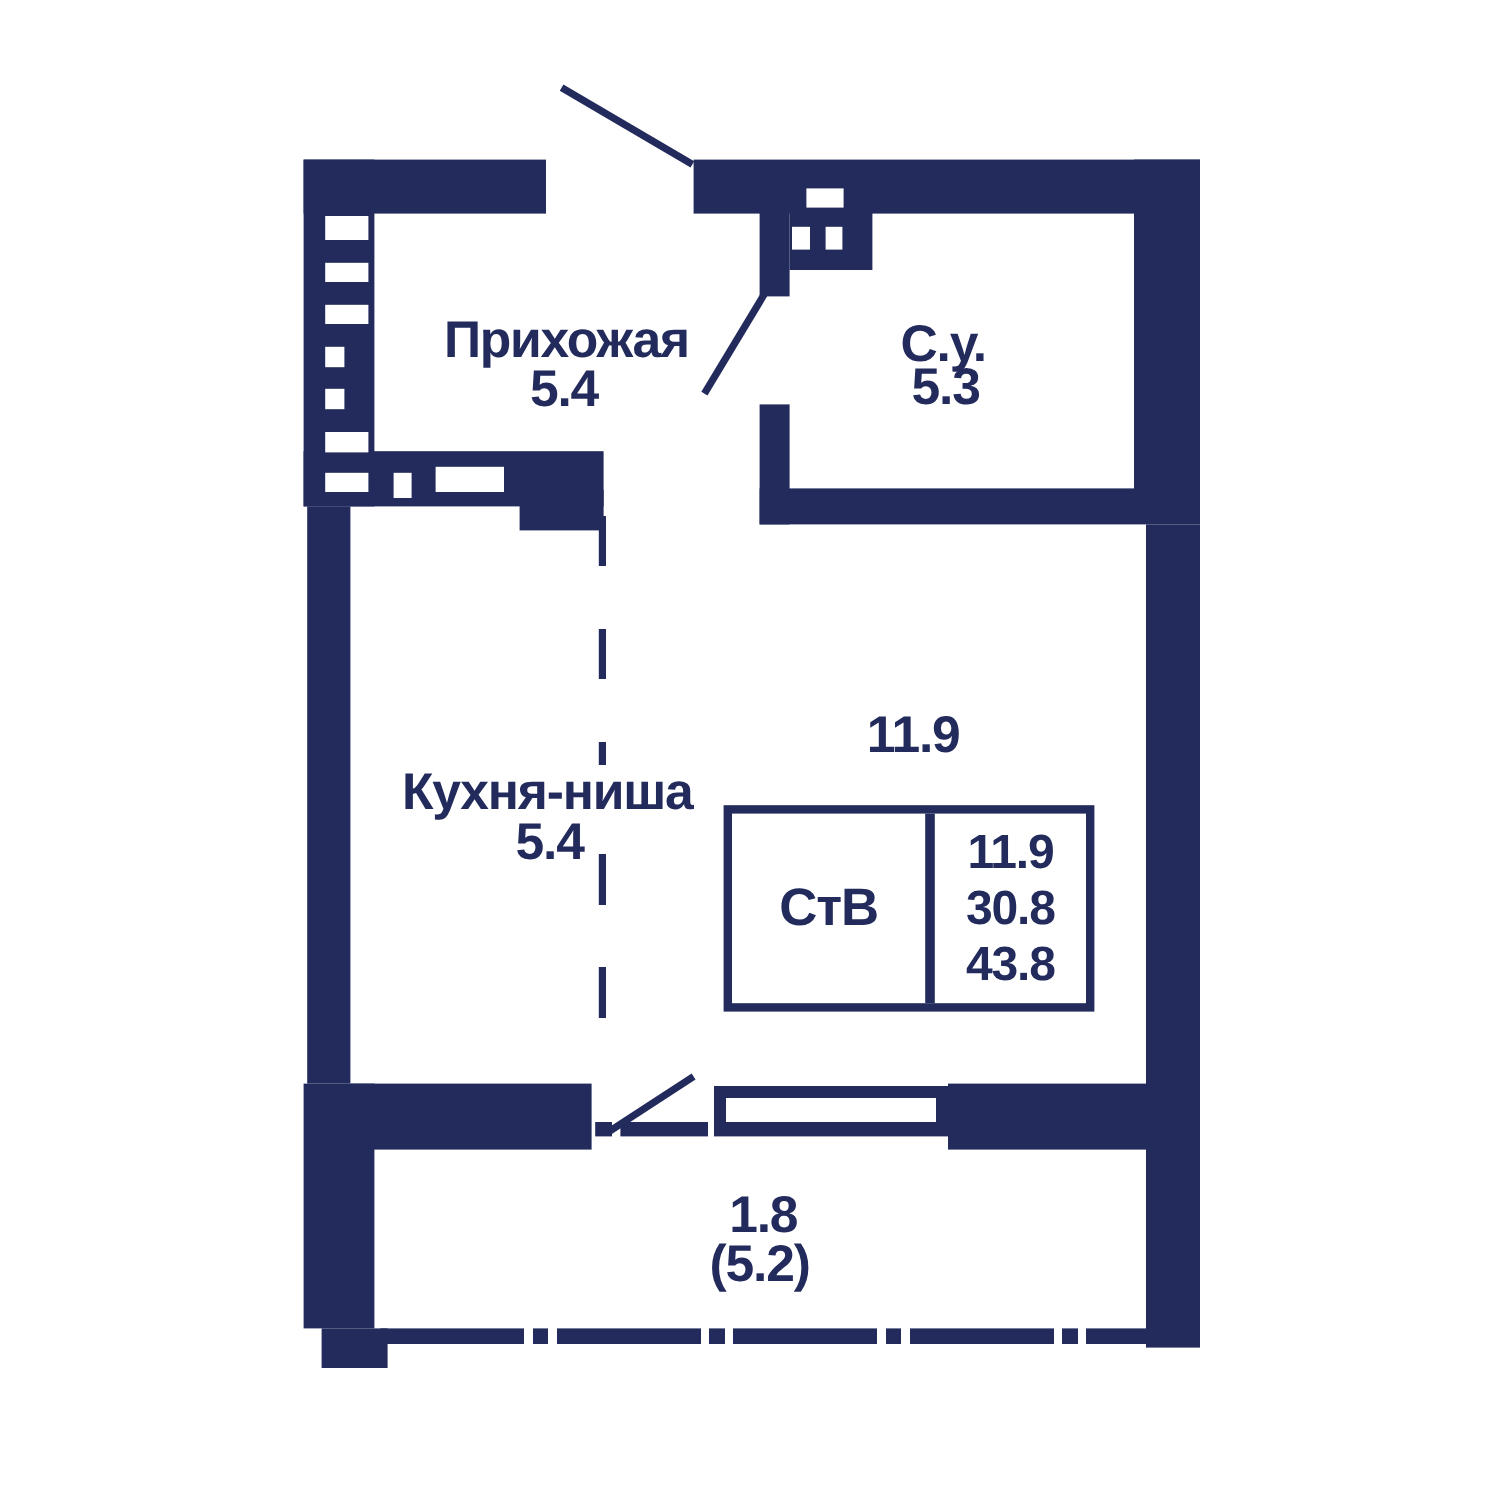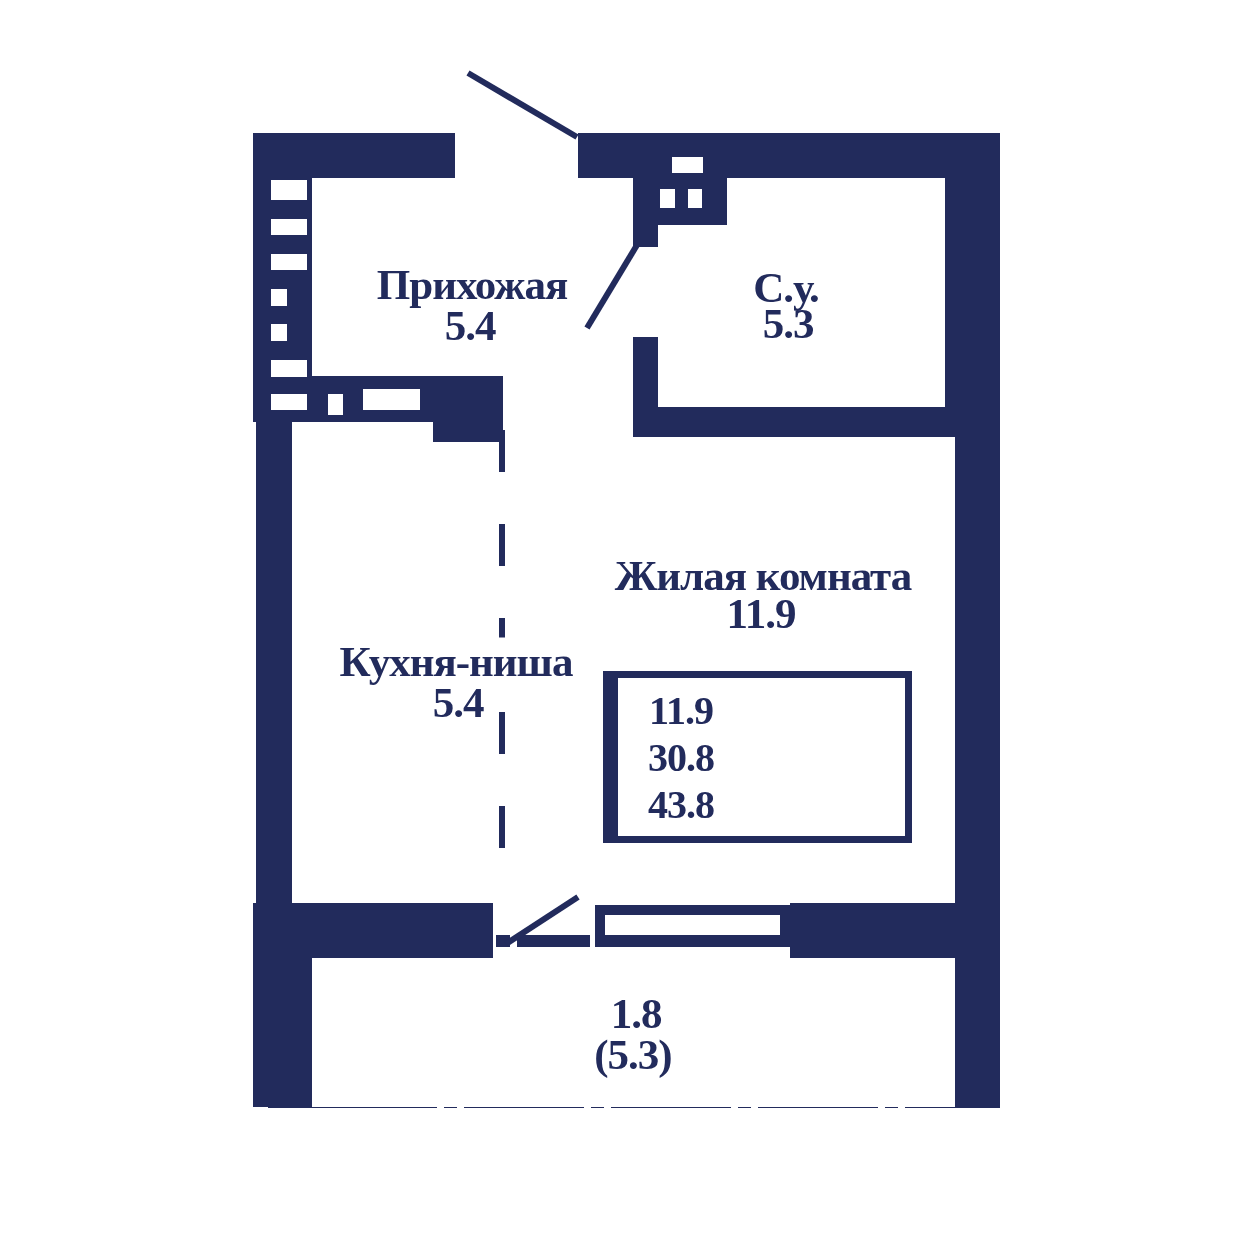--- a/index.html
+++ b/index.html
@@ -1,20 +1,20 @@
 <!DOCTYPE html>
 <html style="--wall: #222b5c; --bg: #ffffff;"><head>
 <meta charset="utf-8">
 <style>
   :root { --wall:#222b5c; --bg:#ffffff; }
   html,body { margin:0; padding:0; background:var(--bg); }
   #plan {
-    position:relative; width:1248px; height:1108px;
+    position:relative; width:1248px; height:1248px;
     background:var(--bg); overflow:hidden;
-    font-family:Liberation Serif, serif;
+    font-family:Liberation Sans, sans-serif;
     color:var(--wall);
   }
   .w { position:absolute; background:var(--wall); }          
   .c { position:absolute; background:var(--bg); }            
   .lbl {
     position:absolute; transform:translate(-50%,-50%);
     font-size:43px; font-weight:600; letter-spacing:-1px;
     white-space:nowrap; line-height:1; color:var(--wall);
   }
   .lbl.masked { background:var(--bg); padding:2px 6px;text-align:center; }
@@ -92,28 +92,28 @@
   <svg id="door-lines" width="1248" height="1248" viewBox="0 0 1248 1248">
     <line x1="468" y1="73" x2="577" y2="137" stroke="currentColor" stroke-width="6"></line>
     <line x1="637" y1="245" x2="587" y2="328" stroke="currentColor" stroke-width="6"></line>
     <line x1="506" y1="944" x2="578" y2="897" stroke="currentColor" stroke-width="6"></line>
   </svg>
 
   <div class="lbl" style="left:472px;top:284px">Прихожая</div>
   <div class="lbl" style="left:470px;top:325px">5.4</div>
   <div class="lbl" style="left:786px;top:287px">С.у.</div>
   <div class="lbl" style="left:788px;top:323px">5.3</div>
-  <div class="lbl" style="left:763px;top:575px">Жилая комната</div>
   <div class="lbl" style="left:761px;top:613px">11.9</div>
   <div class="lbl masked" style="left:456px;top:661px">Кухня-ниша</div>
   <div class="lbl" style="left:458px;top:702px">5.4</div>
   <div class="lbl" style="left:636px;top:1013px">1.8</div>
-  <div class="lbl" style="left:633px;top:1054px">(5.3)</div>
+  <div class="lbl" style="left:633px;top:1054px">(5.2)</div>
 
   <div id="info-box">
+    <div class="cell-type">СтВ</div>
     <div class="cell-areas">
       <div>11.9</div>
       <div>30.8</div>
       <div>43.8</div>
     </div>
   </div>
 
 </div>
 
 </body></html>

